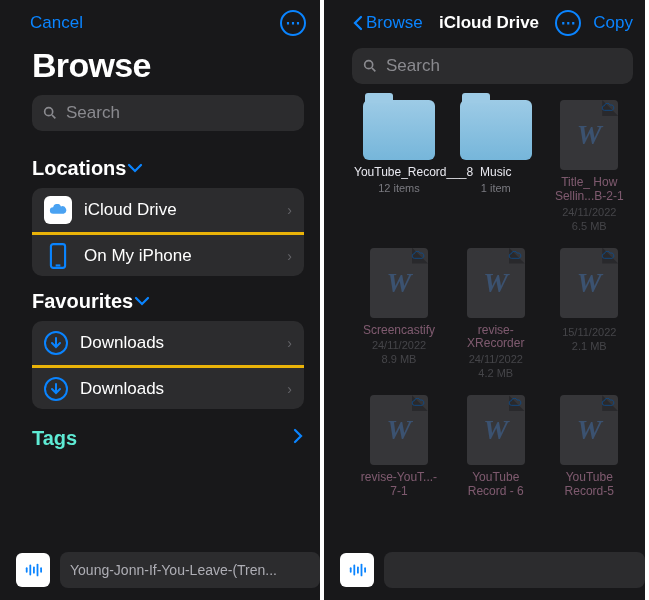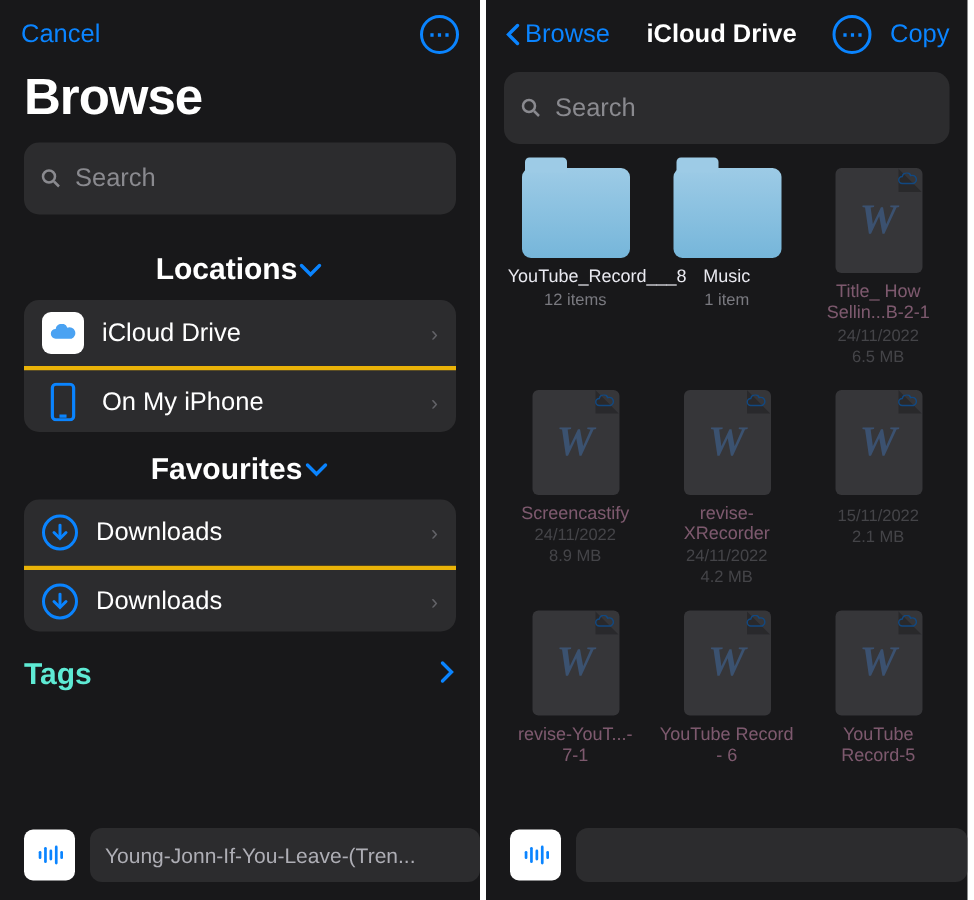--- a/index.html
+++ b/index.html
@@ -1,26 +1,26 @@
 <!DOCTYPE html>
 <html><head>
 <meta charset="utf-8">
 <style>
   * { box-sizing: border-box; margin: 0; padding: 0; font-family: -apple-system, BlinkMacSystemFont, "Segoe UI", Helvetica, Arial, sans-serif; }
   body { background: #ffffff; width: 649px; height: 600px; display: flex; overflow: hidden; }
-  .pane { background:#18181a; color:#e9e9f0; position:relative; overflow:hidden; height:600px; }
+  .pane { background:#18181a; color:#e9e9f0; position:relative; overflow:hidden; height:600px;padding-left:16px; }
   .pane-left { width:324px; border-right:4px solid #fff;}
   .pane-right { width:321px; }
   .topbar { display:flex; align-items:center; justify-content:space-between; padding:10px 14px 6px; }
   .link-blue { color:#0a84ff; font-size:17px; cursor:pointer; display:flex; align-items:center; gap:2px; }
   .ellipsis-circ { width:26px; height:26px; border:2px solid #0a84ff; border-radius:50%; display:flex; align-items:center; justify-content:center; color:#0a84ff; font-weight:700; font-size:15px; cursor:pointer;}
   .big-title { font-size:34px; font-weight:800; color:#fff; padding:4px 16px 10px; letter-spacing:-.02em;}
-  .searchbox { margin:0 16px 12px; background:#2c2c2e; border-radius:10px; height:48px; display:flex; align-items:center; padding:0 10px; color:#8a8a8f; font-size:17px; gap:8px;}
+  .searchbox { margin:0 16px 12px; background:#2c2c2e; border-radius:10px; height:36px; display:flex; align-items:center; padding:0 10px; color:#8a8a8f; font-size:17px; gap:8px;}
   .list { padding:0 16px; }
-  .sect-head { display:flex; align-items:center; justify-content:center; padding:14px 0 8px; }
+  .sect-head { display:flex; align-items:center; justify-content:flex-start; padding:14px 0 8px; }
   .sect-head .t { color:#fff; font-weight:700; font-size:20px;}
   .chev { color:#0a84ff; font-size:18px; }
   .row { display:flex; align-items:center; background:#2c2c2e; height:44px; padding:0 12px; color:#fff; font-size:17px; gap:12px; cursor:pointer;}
   .row + .row { border-top:3px solid #eab308;text-align:right;}
   .row:first-of-type { border-top-left-radius:10px; border-top-right-radius:10px;}
   .row:last-of-type { border-bottom-left-radius:10px; border-bottom-right-radius:10px;}
   .row .spacer{ flex:1;}
   .row .caret { color:#636368; font-size:14px;}
   .icloud-ic { width:28px; height:28px; border-radius:6px; background:#fff; display:flex; align-items:center; justify-content:center;}
   .icloud-ic svg{width:20px;height:13px;}

